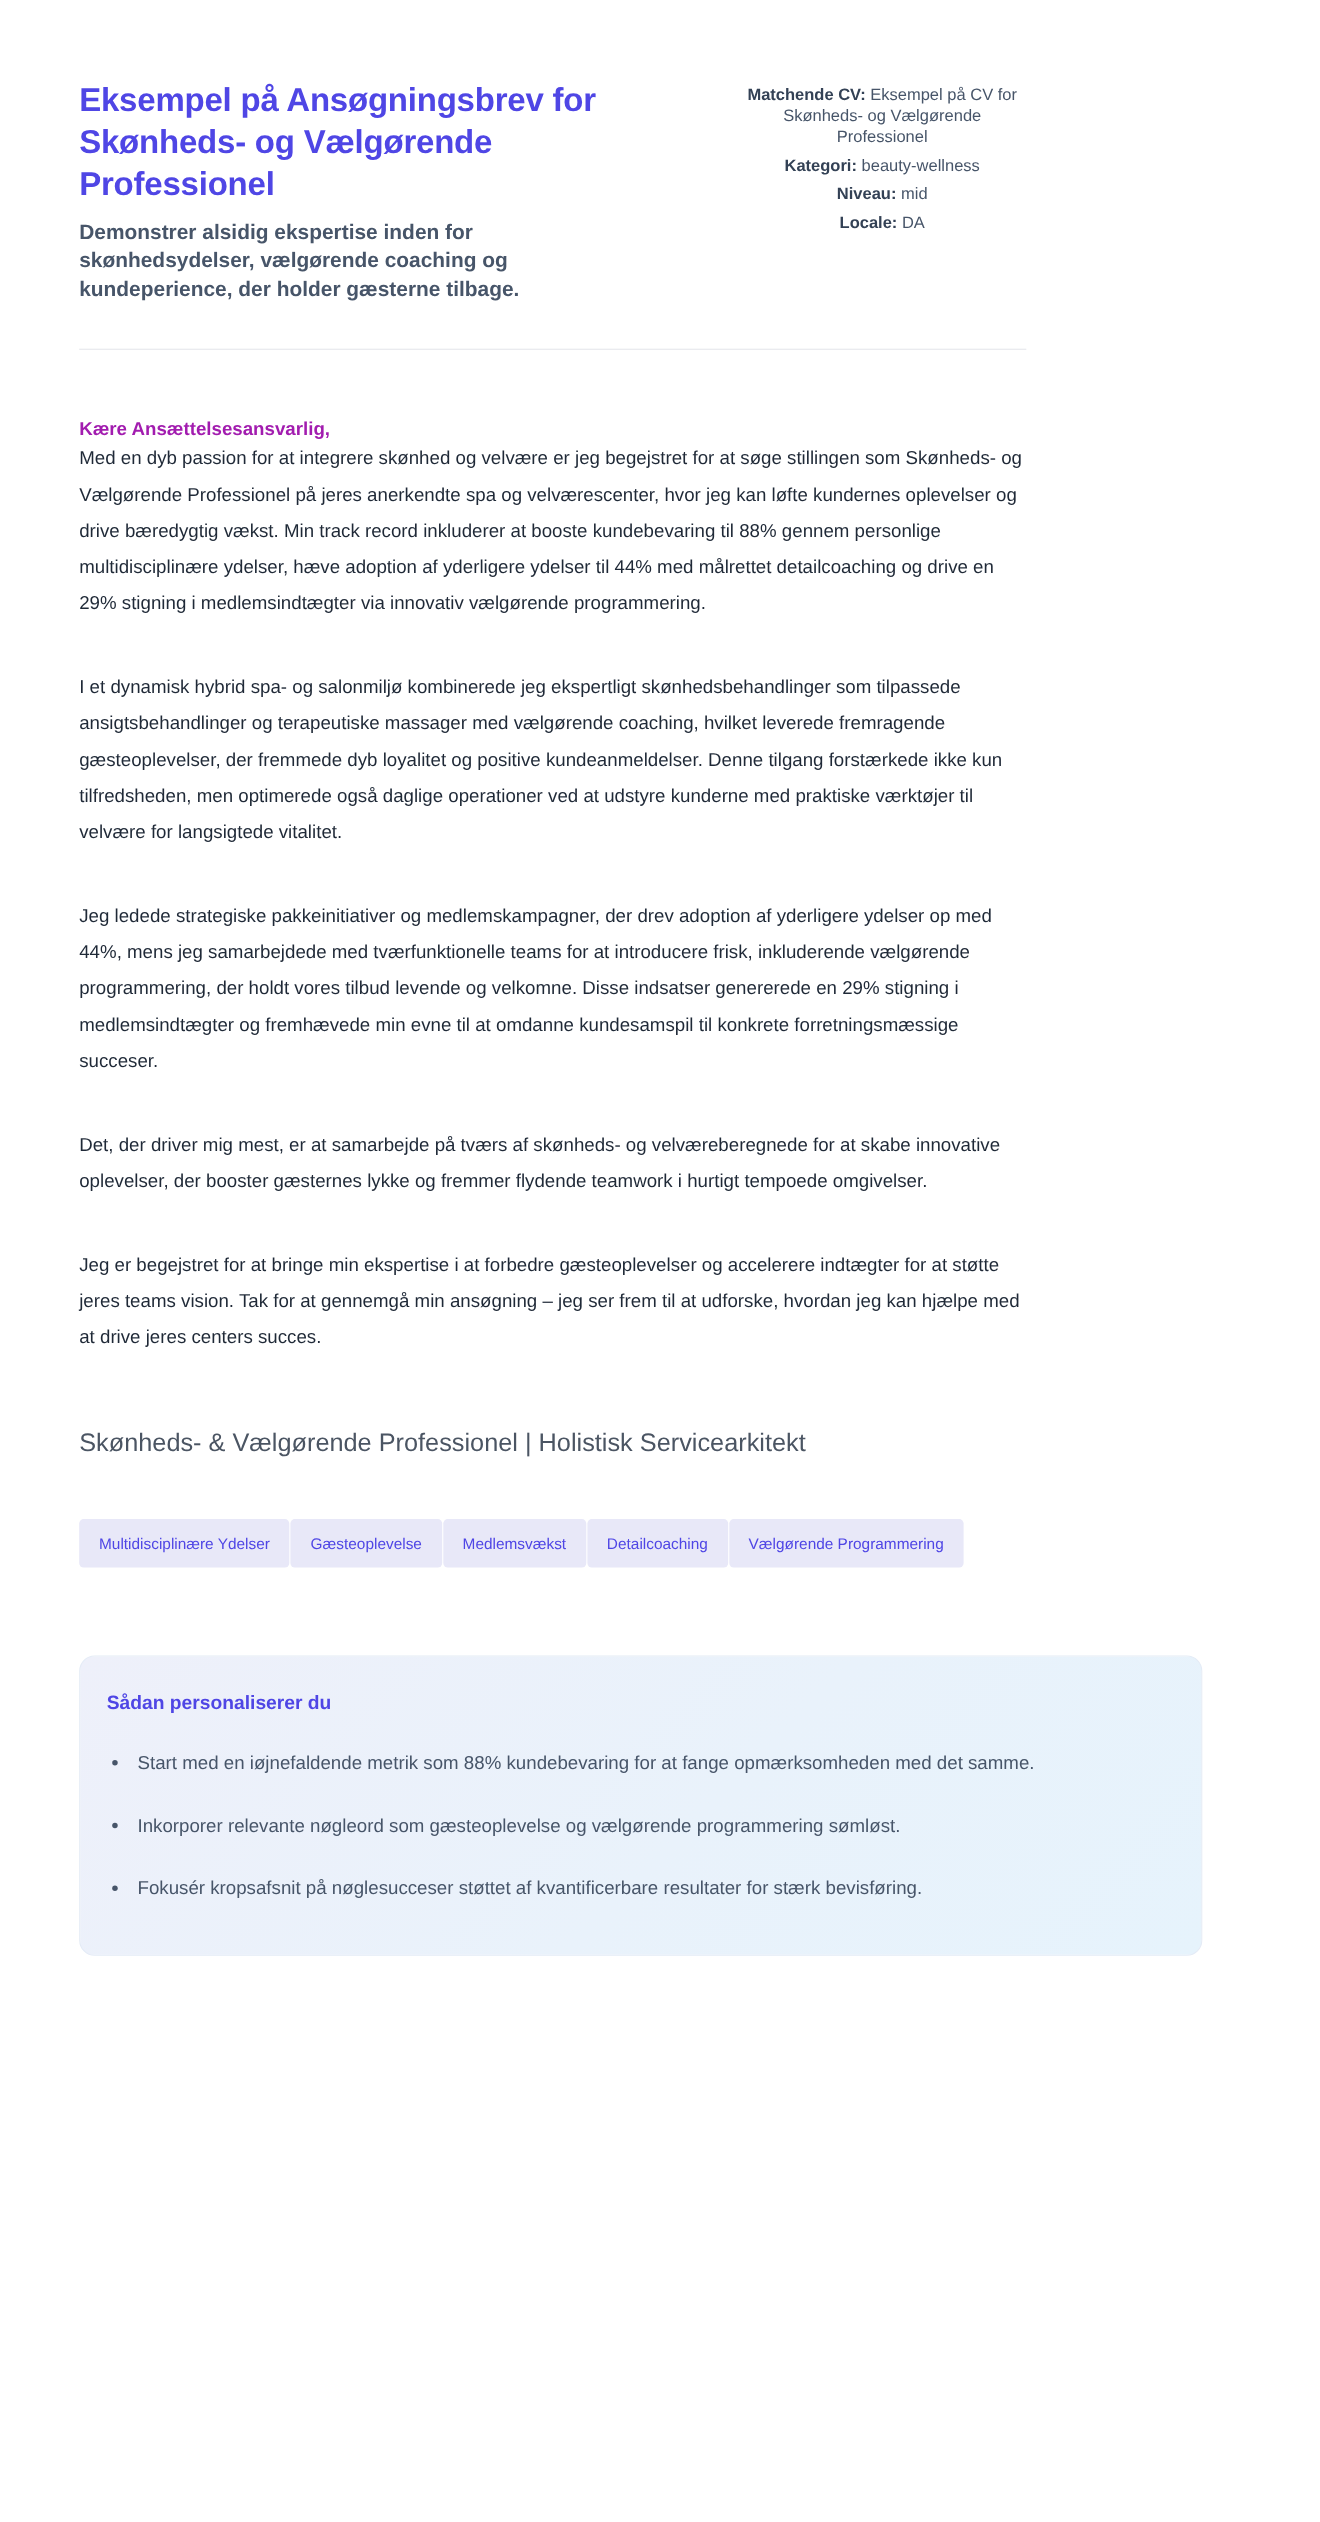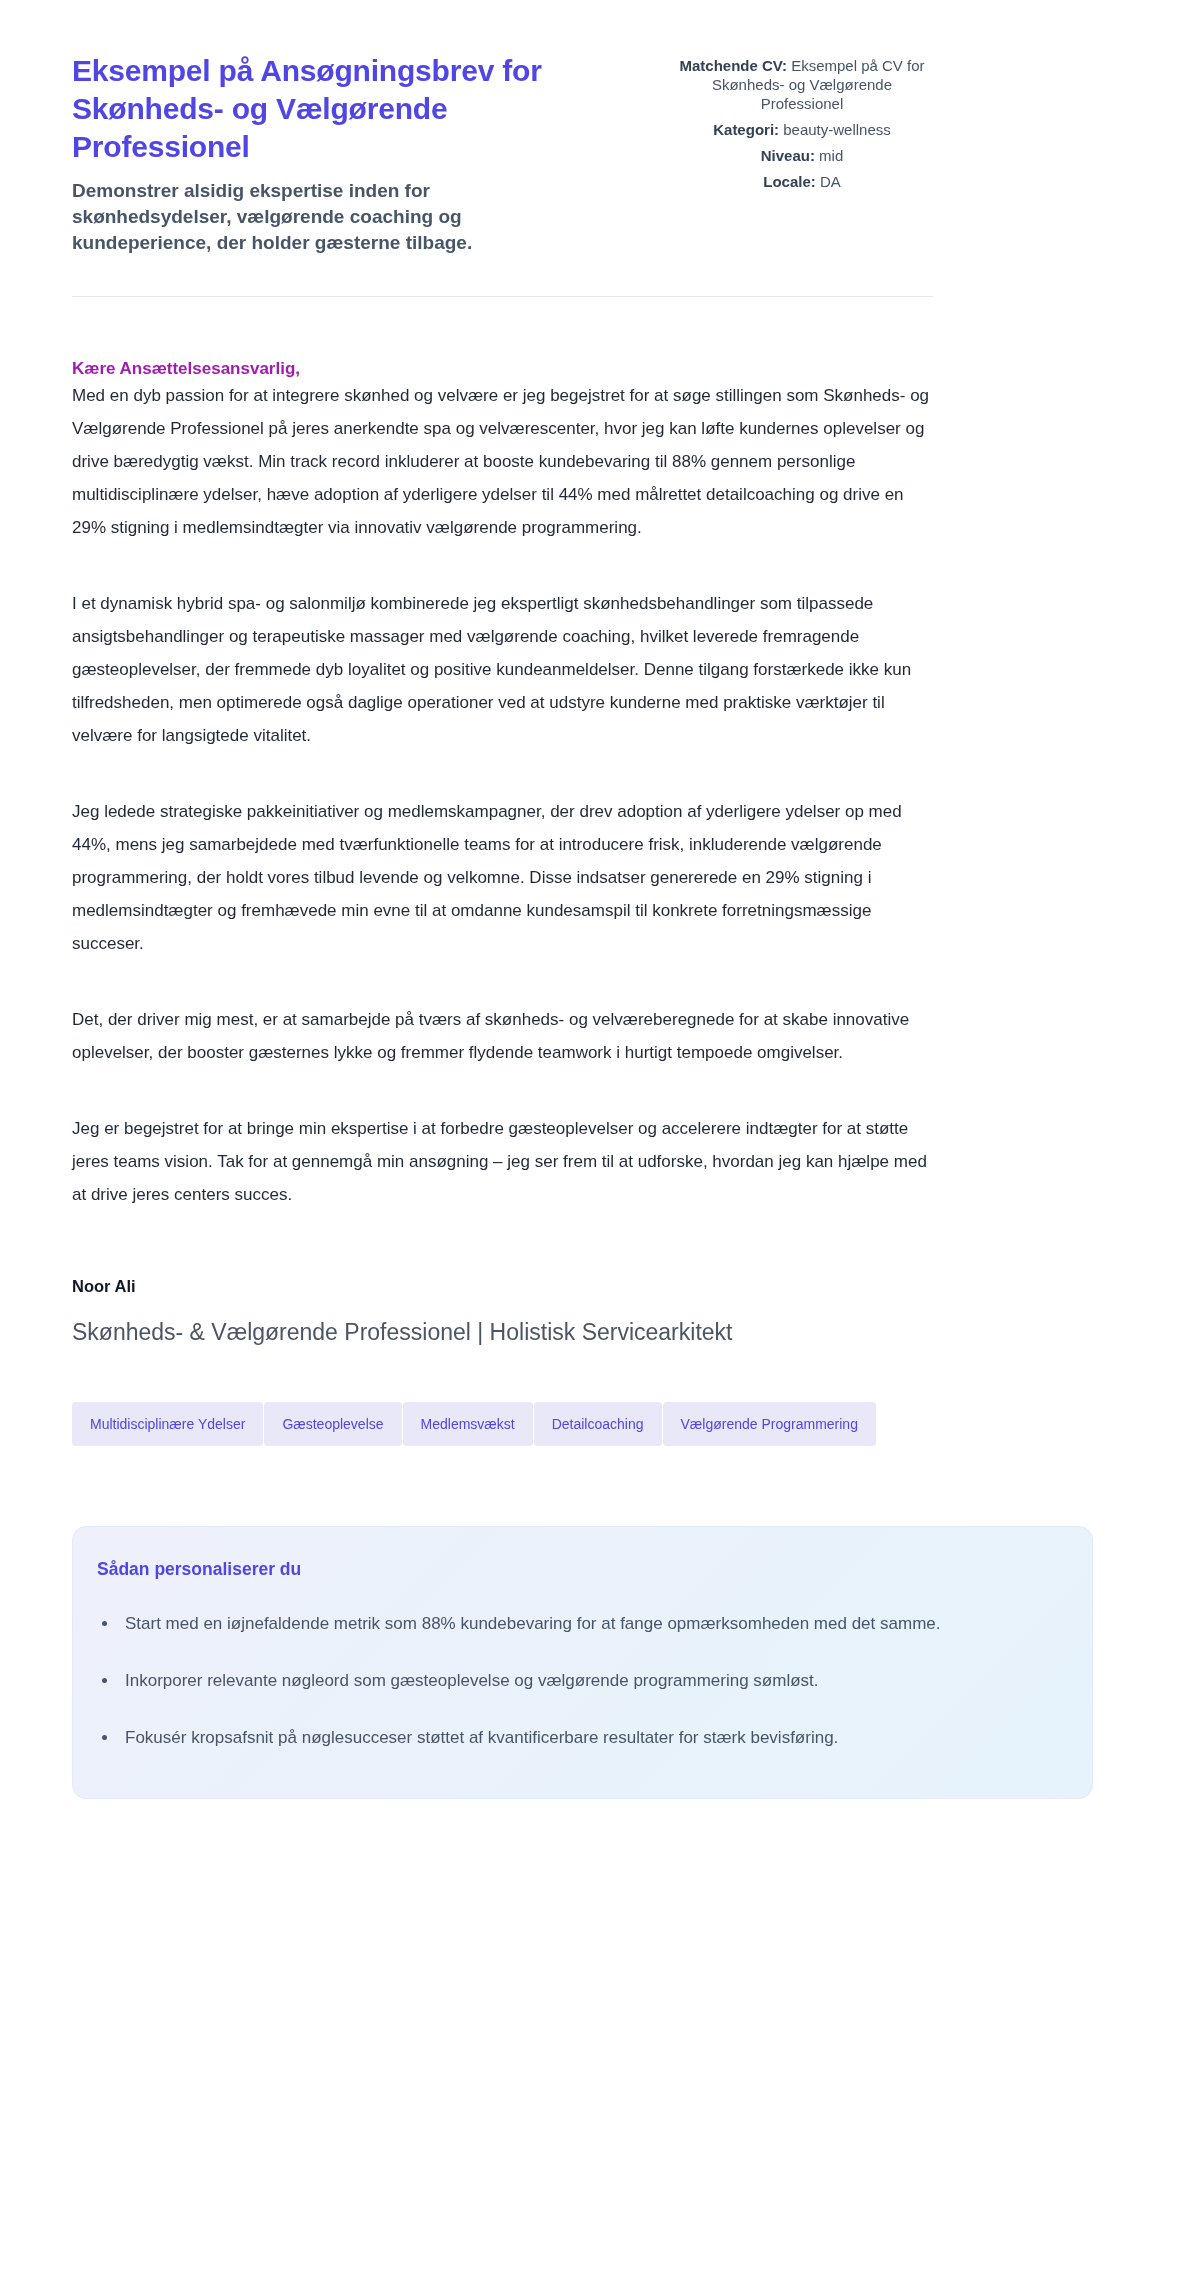--- a/index.html
+++ b/index.html
@@ -5,21 +5,21 @@
   * { box-sizing: border-box; }
   html, body { margin: 0; padding: 0; background: #ffffff; }
   body {
     width: 1200px;
     font-family: "Liberation Sans", "DejaVu Sans", sans-serif;
     color: #1f2937;
   }
   .page {
     width: 1040px;
     min-height: 2293px;
-    padding: 52px 107px 50px 72px;
+    padding: 73px 107px 50px 72px;
   }
 
   
   .header {
     display: flex;
     justify-content: space-between;
     align-items: flex-start;
     gap: 24px;
   }
   .header-left { max-width: 560px; }
@@ -167,21 +167,20 @@
   <div class="letter-body">
     <p class="greeting">Kære Ansættelsesansvarlig,</p>
 
     <p class="letter-paragraph">Med en dyb passion for at integrere skønhed og velvære er jeg begejstret for at søge stillingen som Skønheds- og Vælgørende Professionel på jeres anerkendte spa og velværescenter, hvor jeg kan løfte kundernes oplevelser og drive bæredygtig vækst. Min track record inkluderer at booste kundebevaring til 88% gennem personlige multidisciplinære ydelser, hæve adoption af yderligere ydelser til 44% med målrettet detailcoaching og drive en 29% stigning i medlemsindtægter via innovativ vælgørende programmering.</p>
     <p class="letter-paragraph">I et dynamisk hybrid spa- og salonmiljø kombinerede jeg ekspertligt skønhedsbehandlinger som tilpassede ansigtsbehandlinger og terapeutiske massager med vælgørende coaching, hvilket leverede fremragende gæsteoplevelser, der fremmede dyb loyalitet og positive kundeanmeldelser. Denne tilgang forstærkede ikke kun tilfredsheden, men optimerede også daglige operationer ved at udstyre kunderne med praktiske værktøjer til velvære for langsigtede vitalitet.</p>
     <p class="letter-paragraph">Jeg ledede strategiske pakkeinitiativer og medlemskampagner, der drev adoption af yderligere ydelser op med 44%, mens jeg samarbejdede med tværfunktionelle teams for at introducere frisk, inkluderende vælgørende programmering, der holdt vores tilbud levende og velkomne. Disse indsatser genererede en 29% stigning i medlemsindtægter og fremhævede min evne til at omdanne kundesamspil til konkrete forretningsmæssige succeser.</p>
     <p class="letter-paragraph">Det, der driver mig mest, er at samarbejde på tværs af skønheds- og velværeberegnede for at skabe innovative oplevelser, der booster gæsternes lykke og fremmer flydende teamwork i hurtigt tempoede omgivelser.</p>
     <p class="letter-paragraph">Jeg er begejstret for at bringe min ekspertise i at forbedre gæsteoplevelser og accelerere indtægter for at støtte jeres teams vision. Tak for at gennemgå min ansøgning – jeg ser frem til at udforske, hvordan jeg kan hjælpe med at drive jeres centers succes.</p>
 
     <div class="signature">
-      <div class="sig-name">Noor Ali</div>
       <div class="sig-role">Skønheds- &amp; Vælgørende Professionel | Holistisk Servicearkitekt</div>
     </div>
   </div>
 
   <div class="tags">
     <span class="tag-chip">Multidisciplinære Ydelser</span>
     <span class="tag-chip">Gæsteoplevelse</span>
     <span class="tag-chip">Medlemsvækst</span>
     <span class="tag-chip">Detailcoaching</span>
     <span class="tag-chip">Vælgørende Programmering</span>

